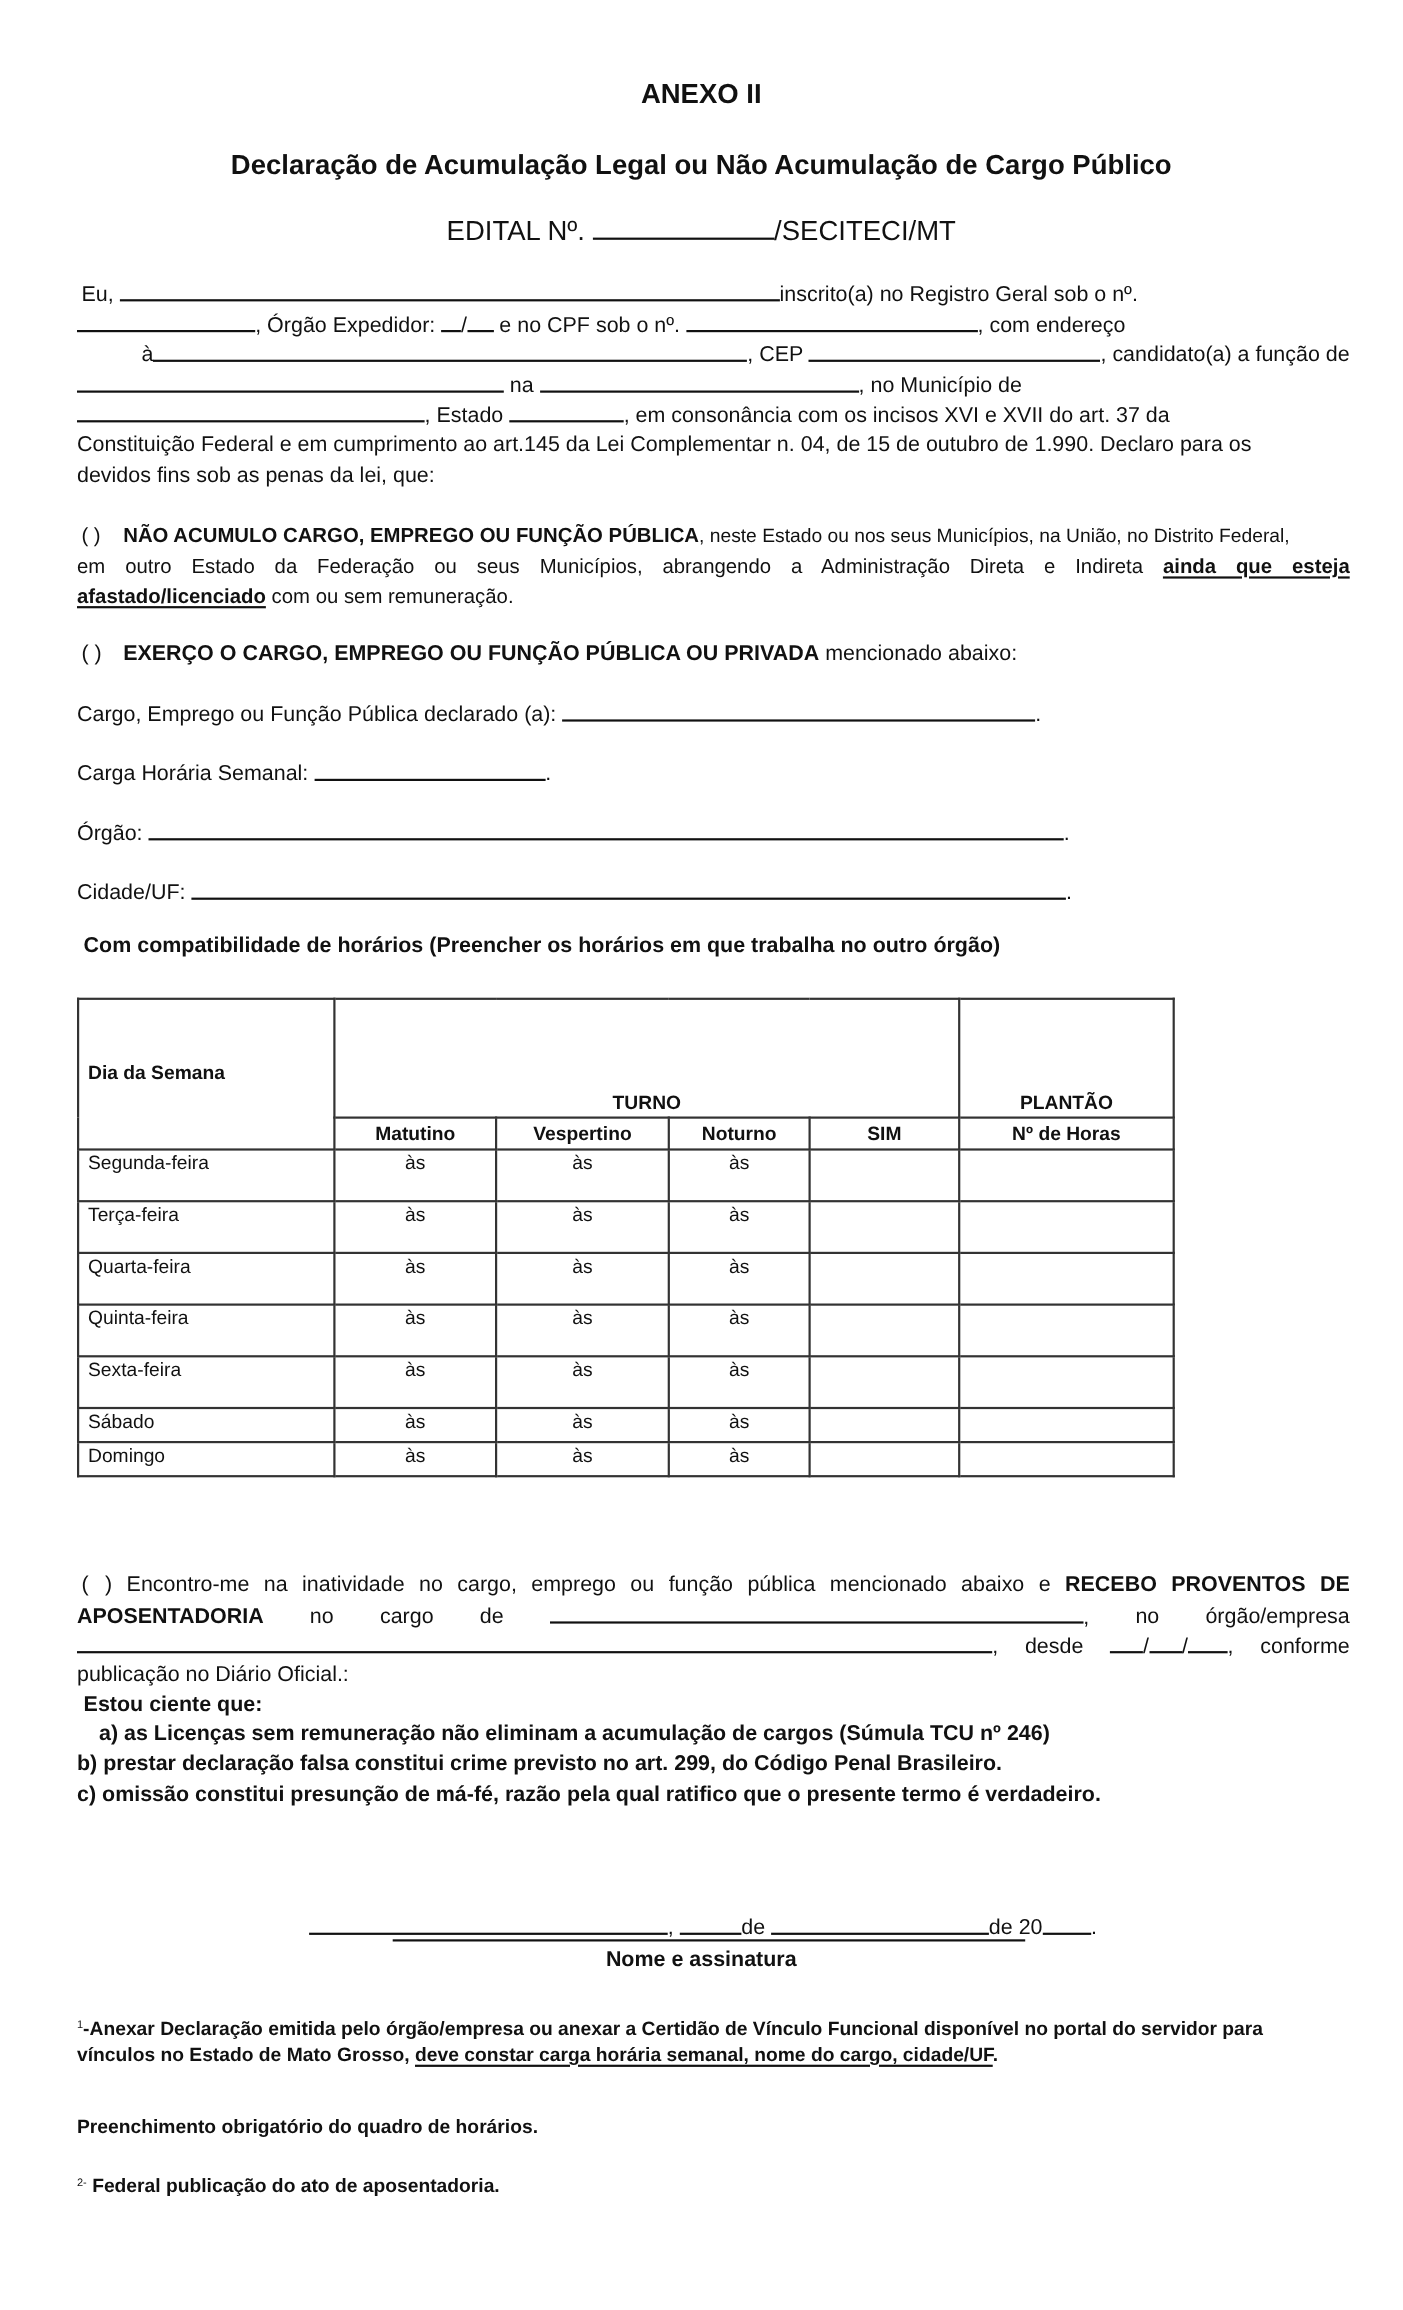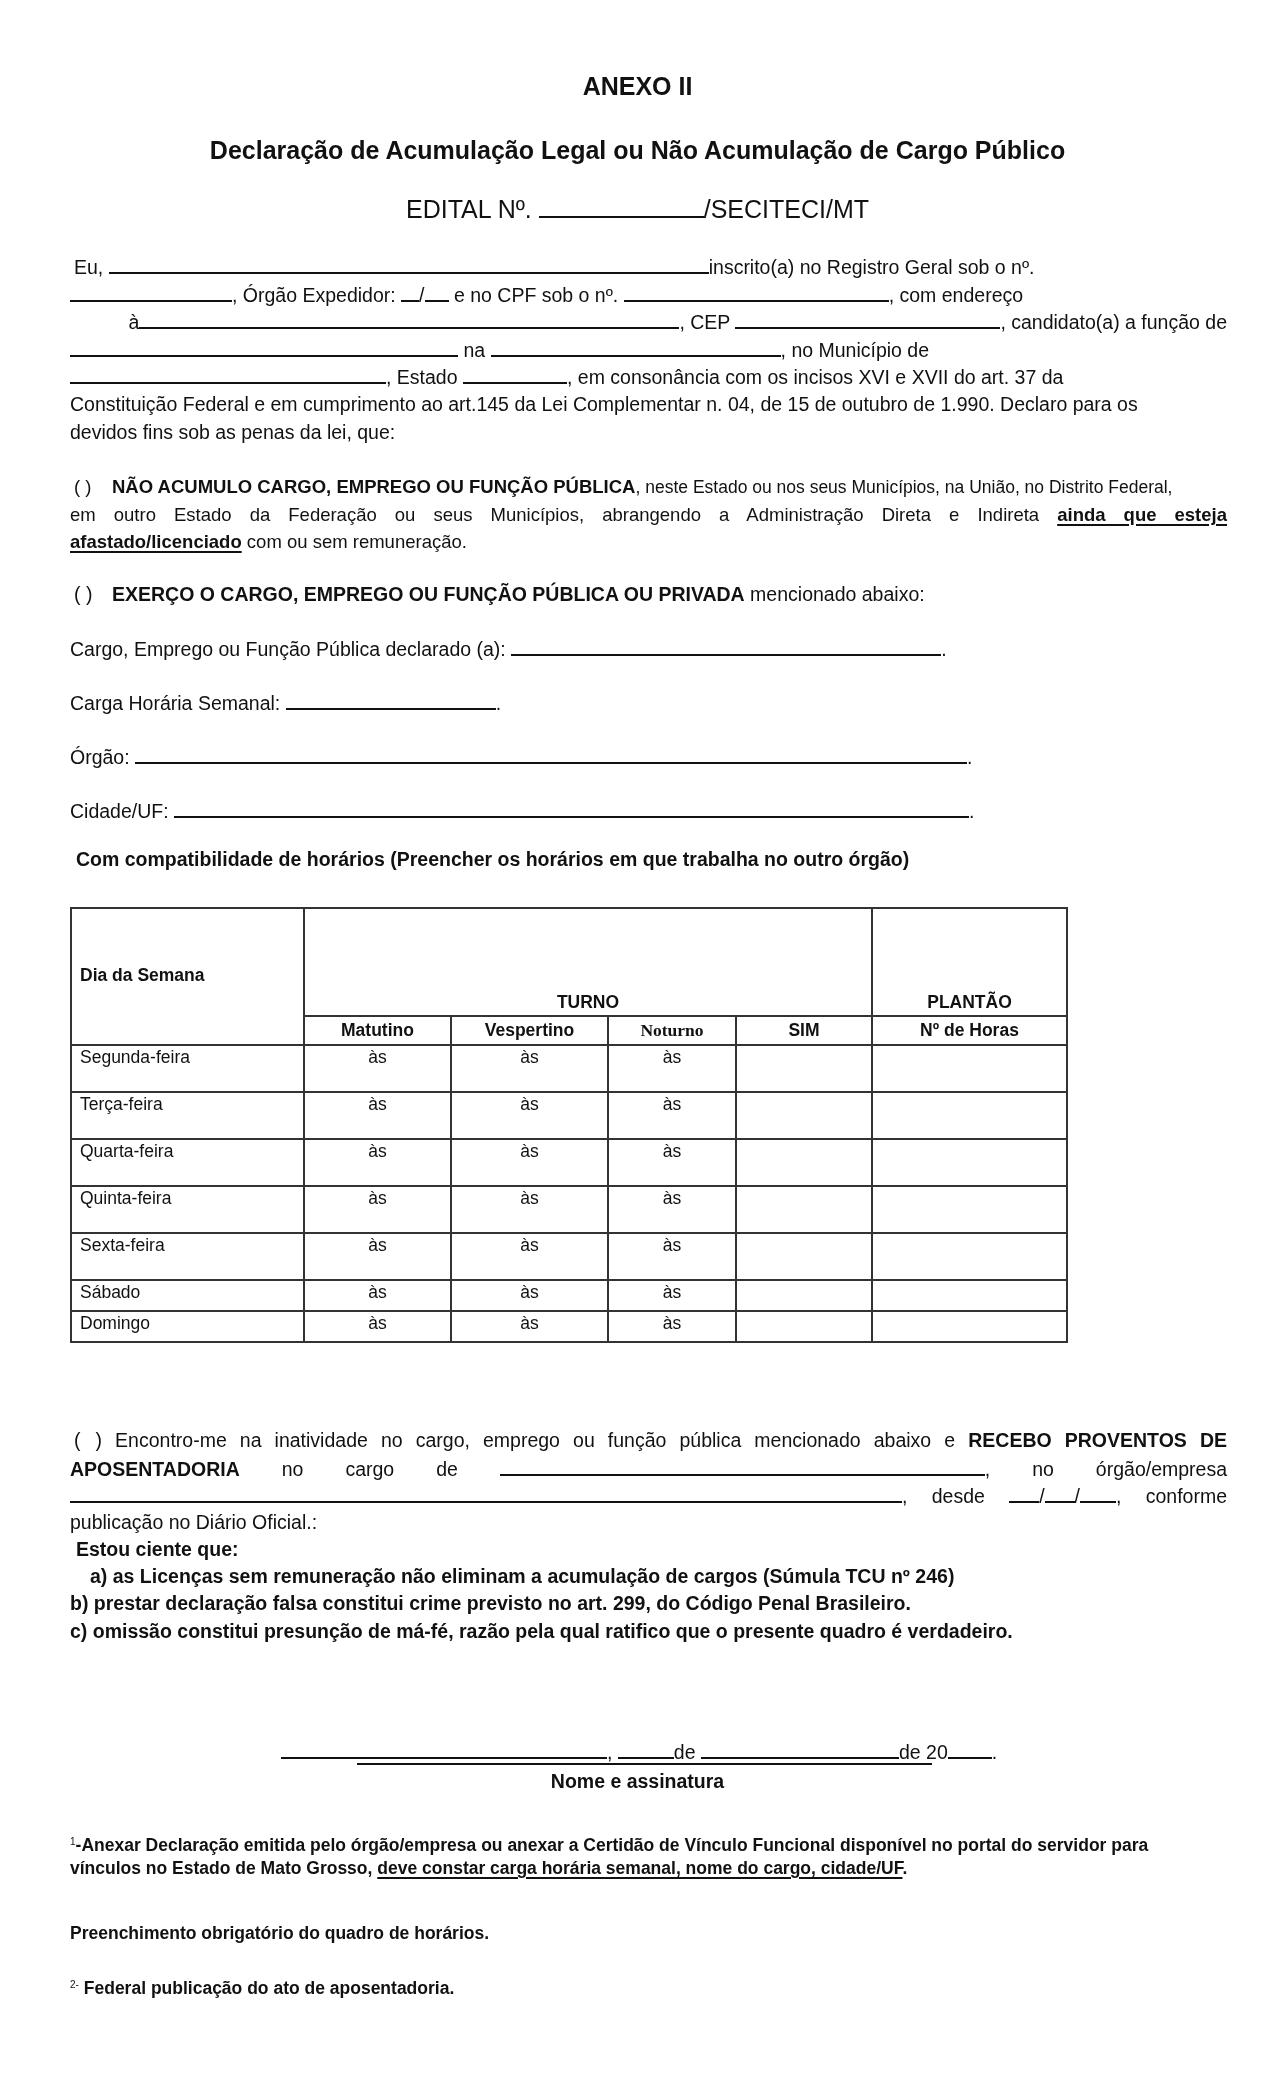--- a/index.html
+++ b/index.html
@@ -22,21 +22,21 @@
   .sched { position: absolute; left: 70px; top: 907px; border-collapse: collapse; font-size: 17.5px; }
   .sched td, .sched th { border: 2px solid #333; padding: 0 8px; }
   .sched th { font-weight: bold; }
   .sched .hdr1 th { height: 104px; vertical-align: bottom; padding-bottom: 2px; }
   .sched .hdr2 th { height: 27px; text-align: center; padding: 0; vertical-align: middle; }
   .sched td { vertical-align: top; padding-top: 1px; }
   .sched td.ctr { text-align: center; }
   .sched tr.tall td { height: 44px; }
   .sched tr.short td { height: 28px; }
   .c-day { width: 215px; } .c-mat { width: 145px; } .c-ves { width: 155px; }
-  .c-not { width: 126px; font-family: Liberation Serif, serif; } .c-sim { width: 134px; } .c-pla { width: 177px; }
+  .c-not { width: 126px; } .c-sim { width: 134px; } .c-pla { width: 177px; }
 
   .sigline { position: absolute; left: 357px; top: 1763px; width: 575px; border-top: 2px solid #111; }
   .foot { font-size: 17.5px; font-weight: bold; line-height: 27px; }
   sup { font-size: 10px; vertical-align: 6px; font-weight: normal; }
 </style>
 </head>
 <body>
 
 <div class="abs center t-anexo">ANEXO II</div>
 <div class="abs center t-title">Declaração de Acumulação Legal ou Não Acumulação de Cargo Público</div>
@@ -201,21 +201,21 @@
   <div class="line just" style="top:1482px;">
     <span><span class="blank" style="width:832px;"></span><span>,</span></span>
     <span>desde</span>
     <span><span class="blank" style="width:30px;"></span><span>/</span><span class="blank" style="width:30px;"></span><span>/</span><span class="blank" style="width:36px;"></span><span>,</span></span>
     <span>conforme</span>
   </div>
   <div class="line" style="top:1509px;">publicação no Diário Oficial.:</div>
   <div class="line bold" style="top:1536px; left:76px;">Estou ciente que:</div>
   <div class="line bold" style="top:1563px;margin-left:20px;">a) as Licenças sem remuneração não eliminam a acumulação de cargos (Súmula TCU nº 246)</div>
   <div class="line bold" style="top:1590px;">b) prestar declaração falsa constitui crime previsto no art. 299, do Código Penal Brasileiro.</div>
-  <div class="line bold" style="top:1618px;">c) omissão constitui presunção de má-fé, razão pela qual ratifico que o presente quadro é verdadeiro.</div>
+  <div class="line bold" style="top:1618px;">c) omissão constitui presunção de má-fé, razão pela qual ratifico que o presente termo é verdadeiro.</div>
 </div>
 
 <div class="body abs" style="top:1738px; left:281px;">
   <span class="blank" style="width:326px;"></span><span>,</span>
   <span class="blank" style="width:56px;"></span><span>de</span>
   <span class="blank" style="width:198px;"></span><span>de 20</span><span class="blank" style="width:44px;"></span><span>.</span>
 </div>
 
 <div class="sigline"></div>
 <div class="abs center bold body" style="top:1768px;">Nome e assinatura</div>

